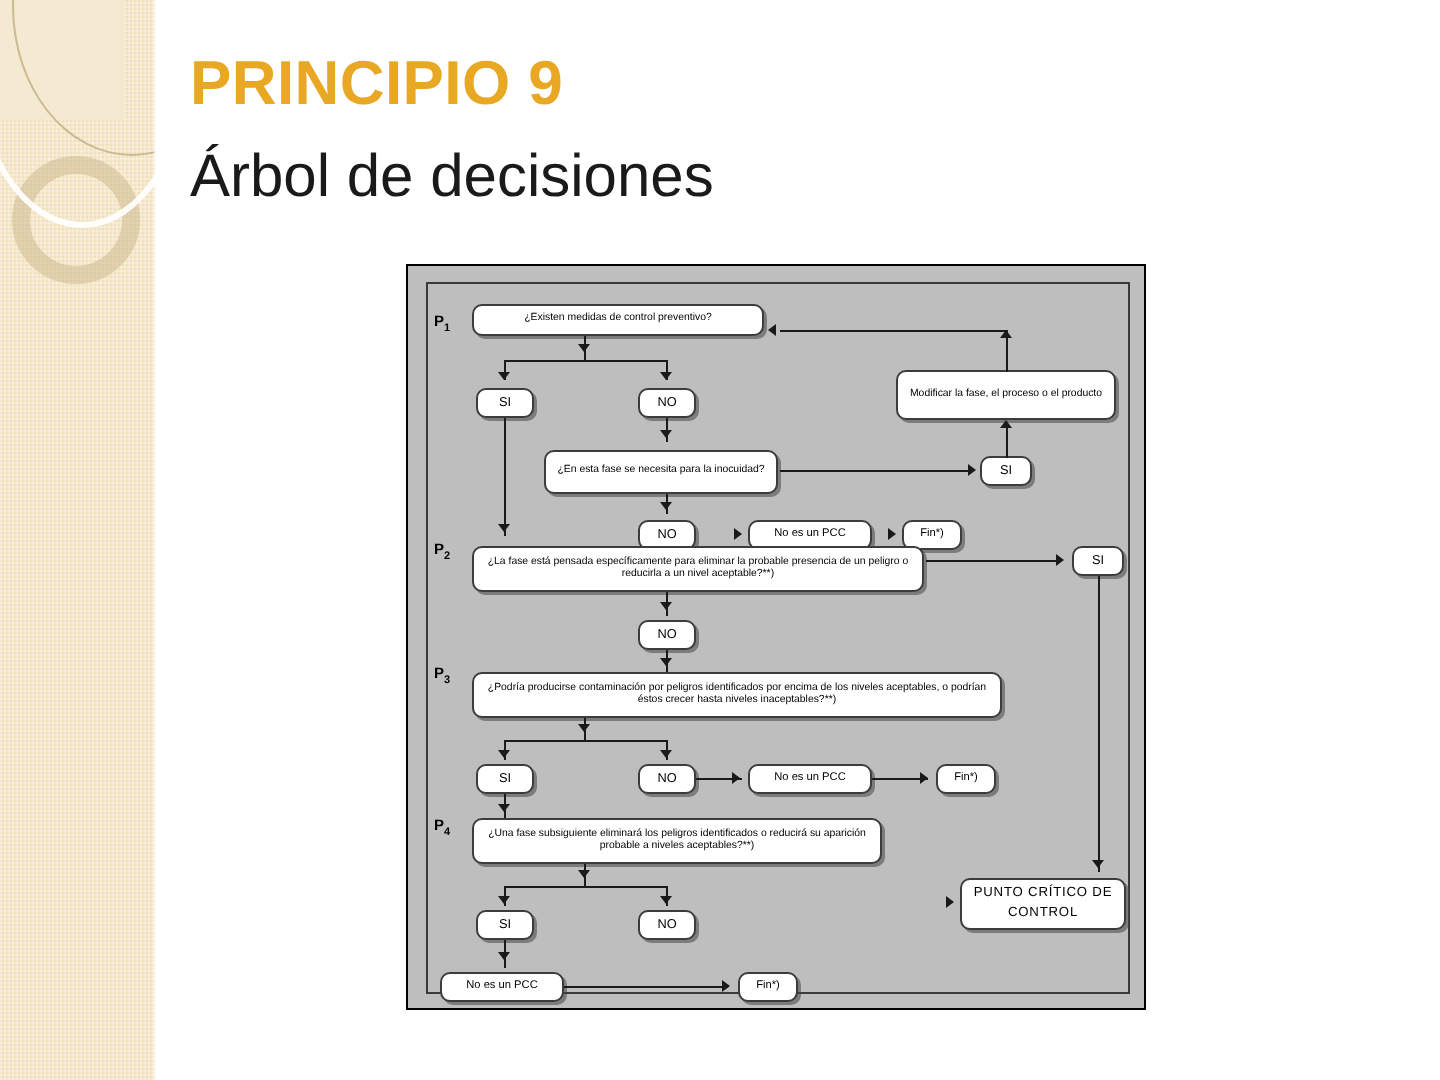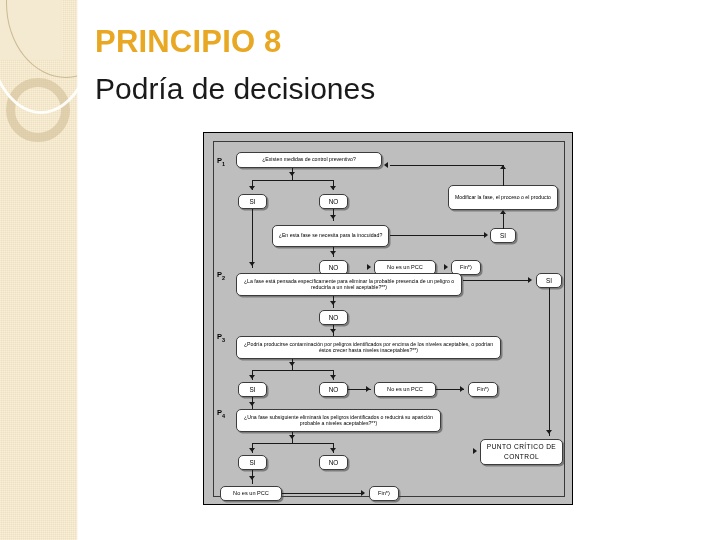--- a/index.html
+++ b/index.html
@@ -125,22 +125,22 @@
 <div id="deco-band">
   <div class="hatch"></div>
   <div class="lightbox"></div>
   <div class="arc-thin"></div>
   <div class="ring"></div>
   <div class="arc-white"></div>
   <div class="edge"></div>
 </div>
 <div id="deco-edge-right"></div>
 
-<div id="title-main">PRINCIPIO 8</div>
-<div id="title-sub">Podría de decisiones</div>
+<div id="title-main">PRINCIPIO 9</div>
+<div id="title-sub">Árbol de decisiones</div>
 
 <div id="diagram">
   <div id="diagram-inner">
 
     <div class="plabel" style="left:3px;top:14px;">P<sub>1</sub></div>
     <div class="plabel" style="left:3px;top:128px;">P<sub>2</sub></div>
     <div class="plabel" style="left:3px;top:190px;">P<sub>3</sub></div>
     <div class="plabel" style="left:3px;top:266px;">P<sub>4</sub></div>
 
     <div class="node q" style="left:22px;top:10px;width:146px;height:16px;">¿Existen medidas de control preventivo?</div>

